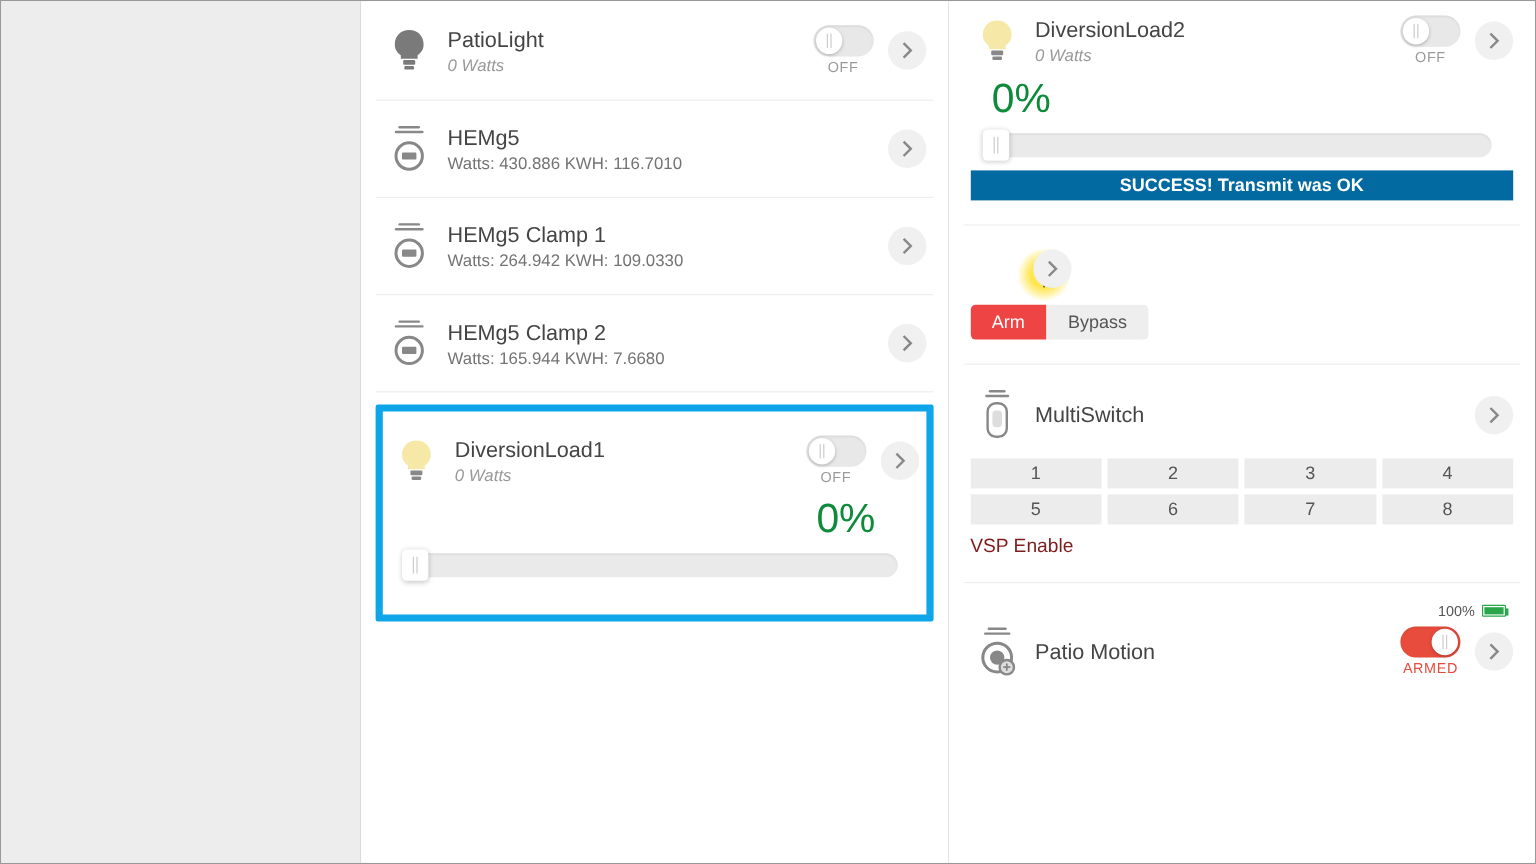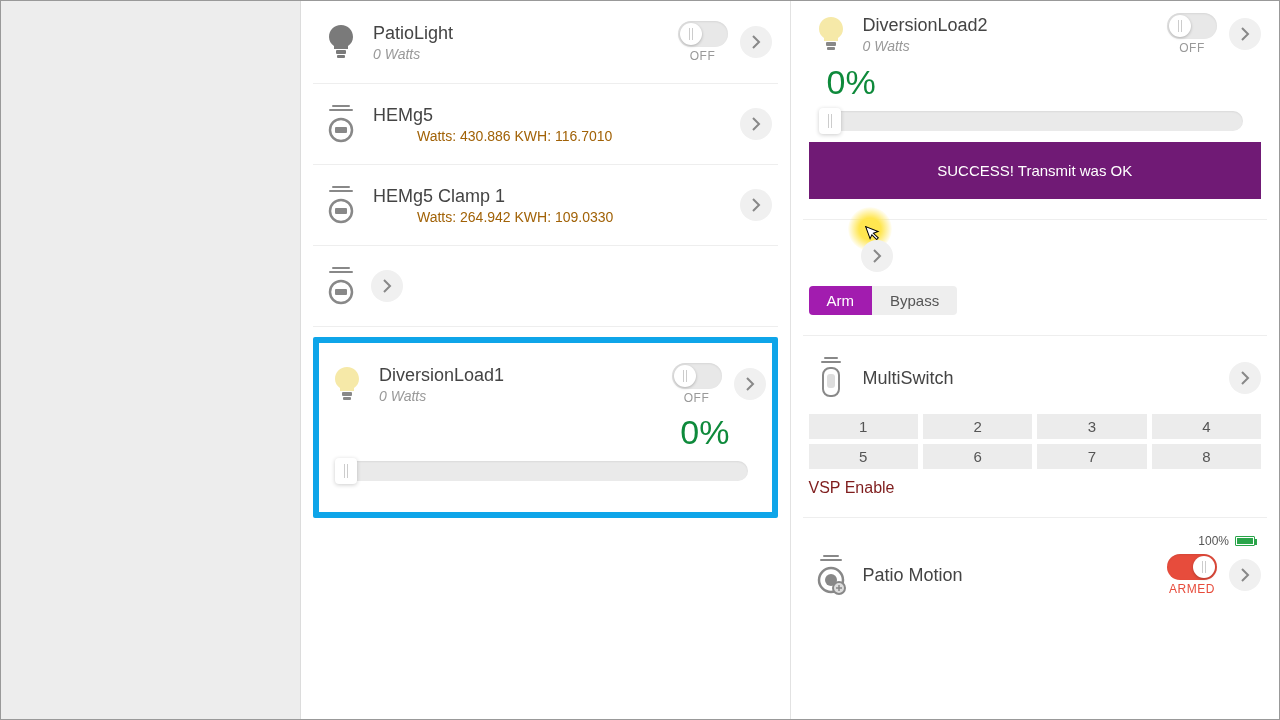--- a/index.html
+++ b/index.html
@@ -56,21 +56,21 @@
     font-size: 18px;
     color: #444;
     font-weight: 400;
   }
   .dev-sub {
     font-size: 14px;
     color: #999;
     font-style: italic;
     margin-top: 2px;
   }
-  .dev-sub.noitalic { font-style: normal; color: #a16207; margin-left: 44px; }
+  .dev-sub.noitalic { font-style: normal; color: #737373; }
   .controls-right {
     display: flex;
     flex-direction: column;
     align-items: center;
     gap: 2px;
     flex-shrink: 0;
     margin-right: 4px;
   }
   .chevron {
     width: 32px;
@@ -165,26 +165,27 @@
     position: absolute;
     top: 6px;
     width: 1px;
     height: 14px;
     background: #ccc;
   }
   .range-handle::before { left: 9px; }
   .range-handle::after { left: 12px; }
 
   .banner-success {
-    background: #701a75;
+    background: #0369a1;
     color: #fff;
     text-align: center;
-    padding: 20px 0;
+    padding: 4px 0;
     font-size: 15px;
     margin: 6px 0 0 0;
+    font-weight: bold;
   }
 
   .highlight-cursor {
     position: absolute;
     left: 45px;
     top: 206px;
     width: 44px;
     height: 44px;
     background: radial-gradient(circle, #ffe650 0%, #ffe650 35%, rgba(255,230,80,0) 72%);
     border-radius: 50%;
@@ -208,21 +209,21 @@
     padding: 6px 18px;
     font-size: 15px;
     background: #eee;
     color: #555;
     border: none;
     cursor: pointer;
   }
   .btn:first-child { border-radius: 4px 0 0 4px; }
   .btn:last-child { border-radius: 0 4px 4px 0; }
   .btn.active {
-    background: #a21caf;
+    background: #ef4444;
     color: #fff;
   }
 
   
   .grid-buttons {
     display: grid;
     grid-template-columns: repeat(4, 1fr);
     gap: 5px;
     margin-top: 14px;
     margin-bottom: 10px;
@@ -364,20 +365,24 @@
       <div class="row">
         <div class="dev-icon">
           <svg width="34" height="40" viewBox="0 0 34 40">
             <g class="waves">
                 <line x1="6" y1="6" x2="28" y2="6"></line>
                 <line x1="9" y1="2" x2="25" y2="2"></line>
               </g>
             <circle cx="17" cy="26" r="11" fill="none" stroke="#888" stroke-width="2.5"></circle>
             <rect x="11" y="23" width="12" height="6" rx="1" fill="#888"></rect>
           </svg>
+        </div>
+        <div class="dev-info">
+          <div class="dev-name">HEMg5 Clamp 2</div>
+          <div class="dev-sub noitalic">Watts: 165.944 KWH: 7.6680</div>
         </div>
         <div class="chevron">
           <svg width="10" height="16" viewBox="0 0 10 16">
               <path d="M2 2l6 6-6 6" fill="none" stroke="#888" stroke-width="2"></path>
             </svg>
         </div>
       </div>
     </div>
 
     <div class="card" style="border:6px solid #0ea5e9; border-radius:2px; margin-top:10px;">

